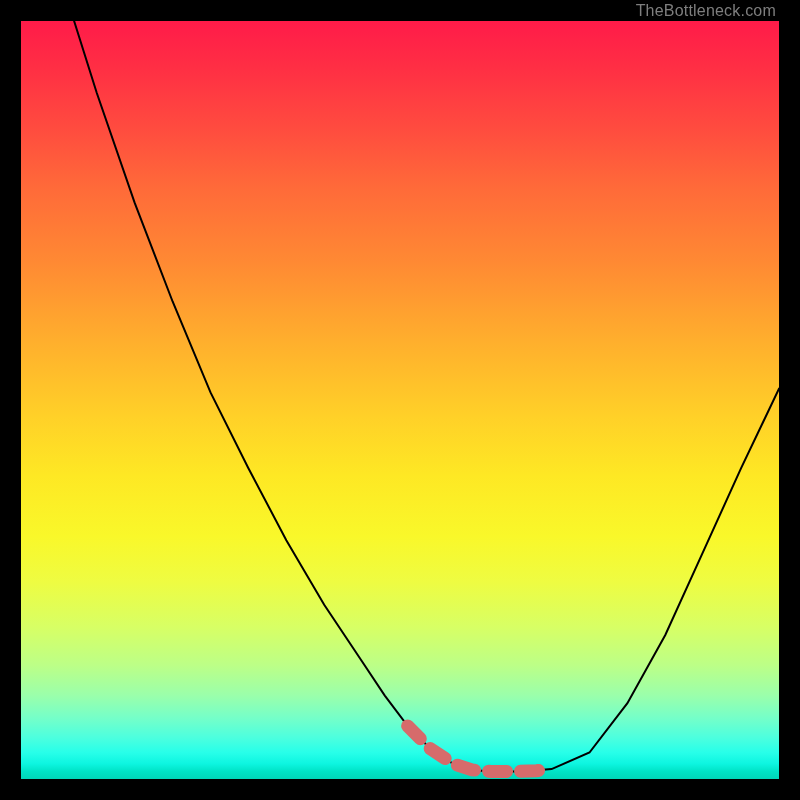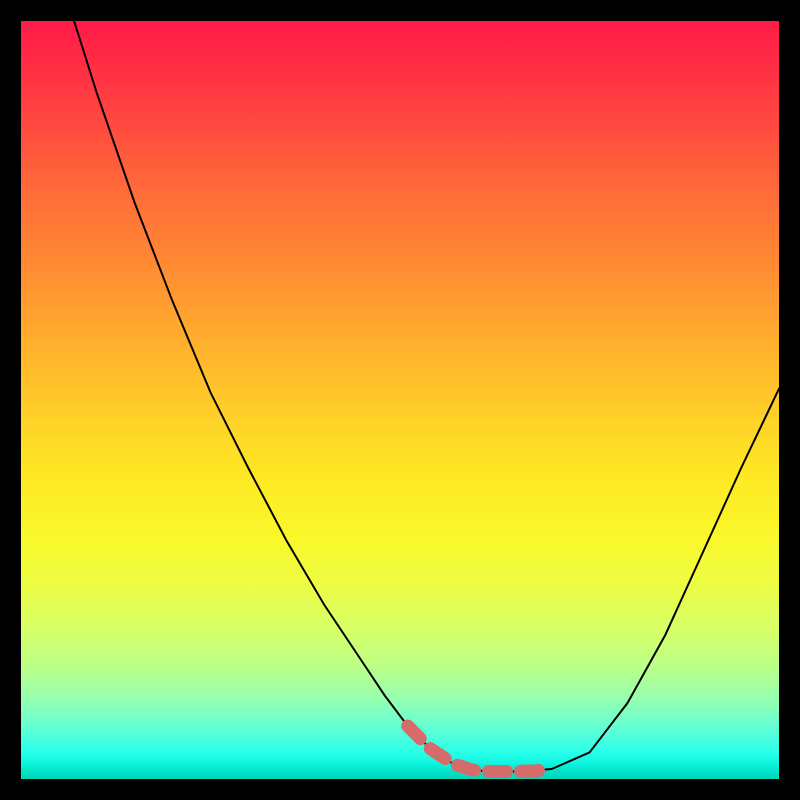--- a/index.html
+++ b/index.html
@@ -66,20 +66,21 @@
     font-family: Arial, Helvetica, sans-serif;
     font-size: 16px;
     letter-spacing: 0.2px;
     user-select: none;
   }
 </style>
 </head>
 <body>
 
 <div class="stage">
+  <div class="watermark">TheBottleneck.com</div>
 
   <div class="plot">
     <div class="gradient"></div>
     <svg class="curve" viewBox="0 0 758 758" preserveAspectRatio="none">
       <path fill="none" stroke="#000" stroke-width="2" stroke-linecap="round" d="M53.1 0.0 L75.8 72.0 L113.7 181.9 L151.6 280.5 L189.5 371.4 L227.4 447.2 L265.3 519.2 L303.2 583.7 L341.1 640.5 L363.8 674.6 L386.6 704.9 L409.3 727.7 L432.1 742.8 L451.0 748.9 L470.0 750.4 L500.3 750.4 L530.6 748.1 L568.5 731.5 L606.4 682.2 L644.3 614.0 L682.2 530.6 L720.1 447.2 L758.0 367.6"></path>
       <path fill="none" stroke="#d66b6b" stroke-width="13" stroke-linecap="round" stroke-dasharray="18 14" d="M386.6 704.9 L409.3 727.7 L432.1 742.8 L451.0 748.9 L470.0 750.4 L492.7 750.4 L515.4 749.7 L530.6 748.1"></path>
     </svg>
   </div>
 </div>
 

